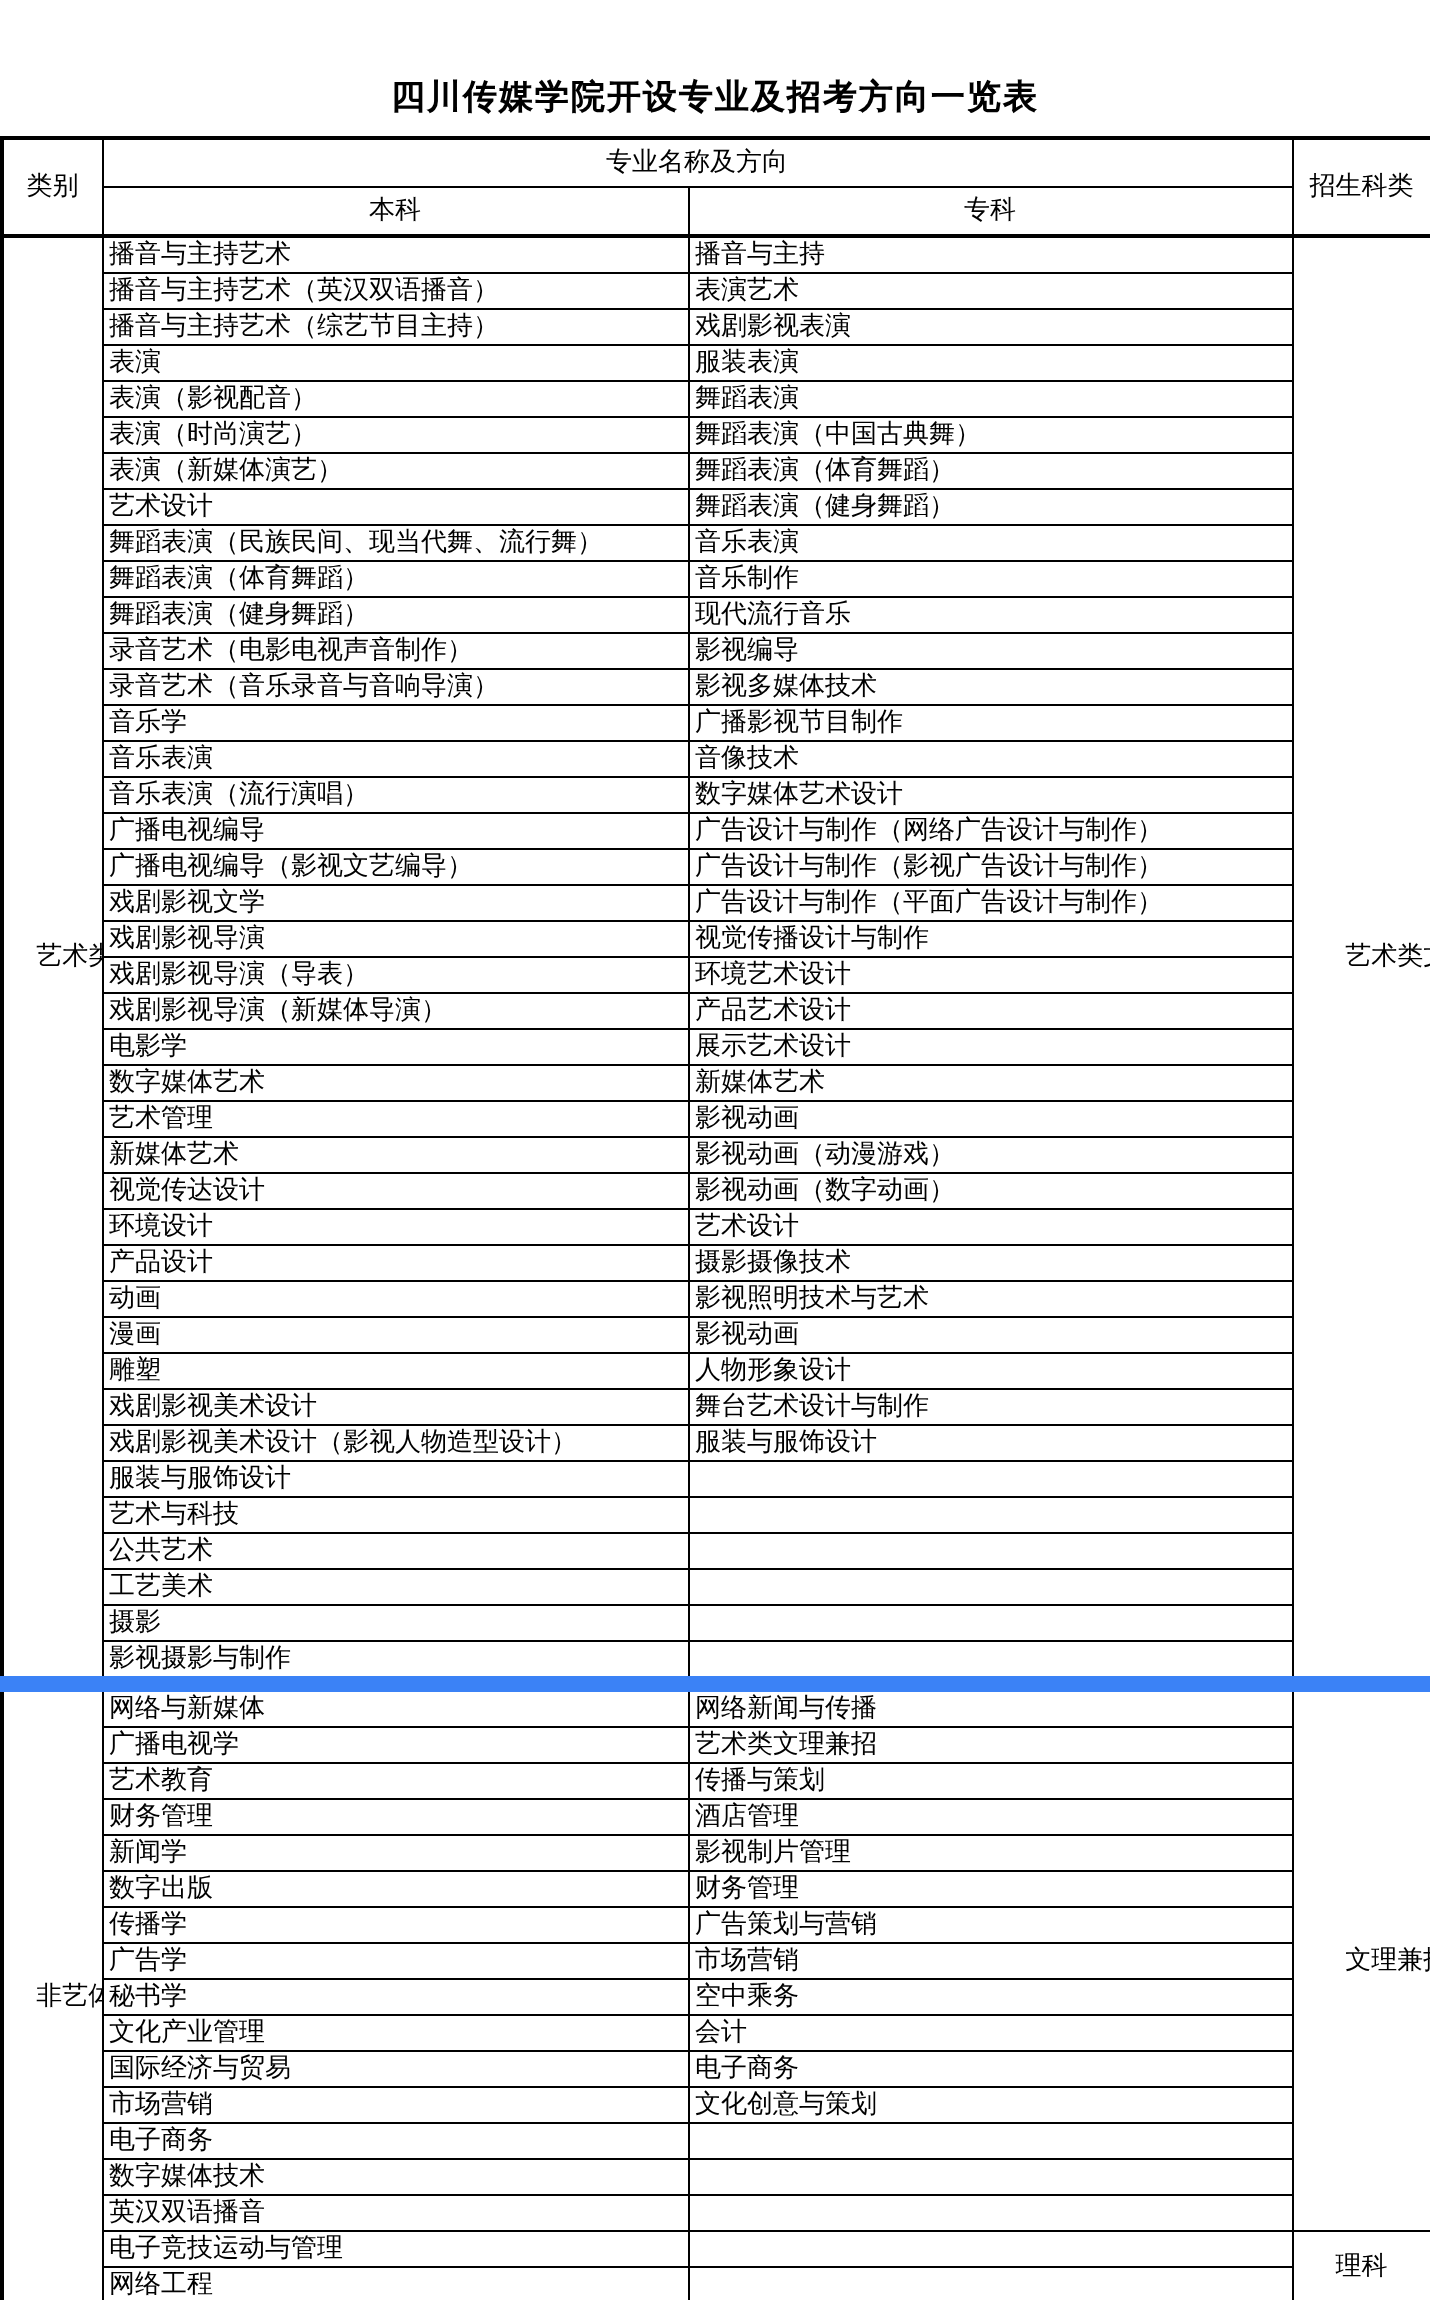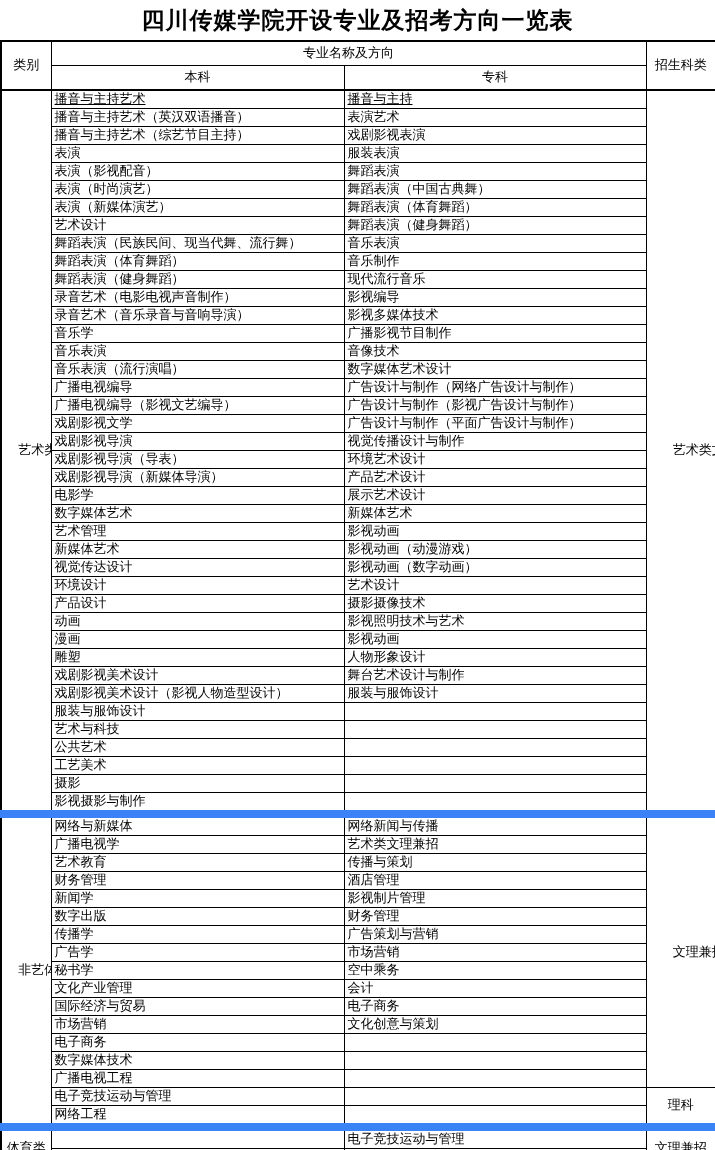--- a/index.html
+++ b/index.html
@@ -1,30 +1,30 @@
 <!DOCTYPE html>
 <html><head>
 <meta charset="utf-8">
 <style>
   html,body{margin:0;padding:0;background:#fff;color:#000;
     font-family:"Liberation Sans","DejaVu Sans",sans-serif;}
   .page{width:715px;height:1150px;background:#fff;box-sizing:border-box;}
   .title{height:40px;display:flex;align-items:center;justify-content:center;
-    font-size:23px;font-weight:bold;letter-spacing:1px;}
+    font-size:17px;font-weight:bold;letter-spacing:1px;margin-top:28px;}
   table.grid{width:715px;border-collapse:collapse;table-layout:fixed;
     border:2px solid #000;}
   table.grid td{border:1px solid #000;font-size:13px;line-height:1.1;
     padding:0 3px;overflow:hidden;white-space:nowrap;color:#000;}
   .hdr td{text-align:center;height:23px;font-size:13px;padding:0;}
   tbody td{height:17px;}
   td.cat, td.enr{text-align:center;vertical-align:middle;white-space:normal;padding:0;}
   .vtext{display:inline-block;width:1.25em;word-break:break-all;
     line-height:1.55;text-align:center;}
   tr.section-start td{border-top:8px solid #3b82f6;}
-  tbody tr:first-child td{border-top:2px solid #000;text-decoration:underline;}
+  tbody tr:first-child td{border-top:2px solid #000;}
 </style>
 </head>
 <body>
 
 <div class="page">
   <div class="title">四川传媒学院开设专业及招考方向一览表</div>
   <table class="grid">
     <colgroup>
       <col style="width:50px">
         <col style="width:293px">
@@ -257,21 +257,21 @@
         </tr>
         <tr>
           <td>电子商务</td>
           <td></td>
         </tr>
         <tr>
           <td>数字媒体技术</td>
           <td></td>
         </tr>
         <tr>
-          <td>广播电视工程</td>
+          <td>英汉双语播音</td>
           <td></td>
         </tr>
         <tr>
           <td>电子竞技运动与管理</td>
           <td></td>
           <td class="enr" rowspan="2">理科</td>
         </tr>
         <tr>
           <td>网络工程</td>
           <td></td>

